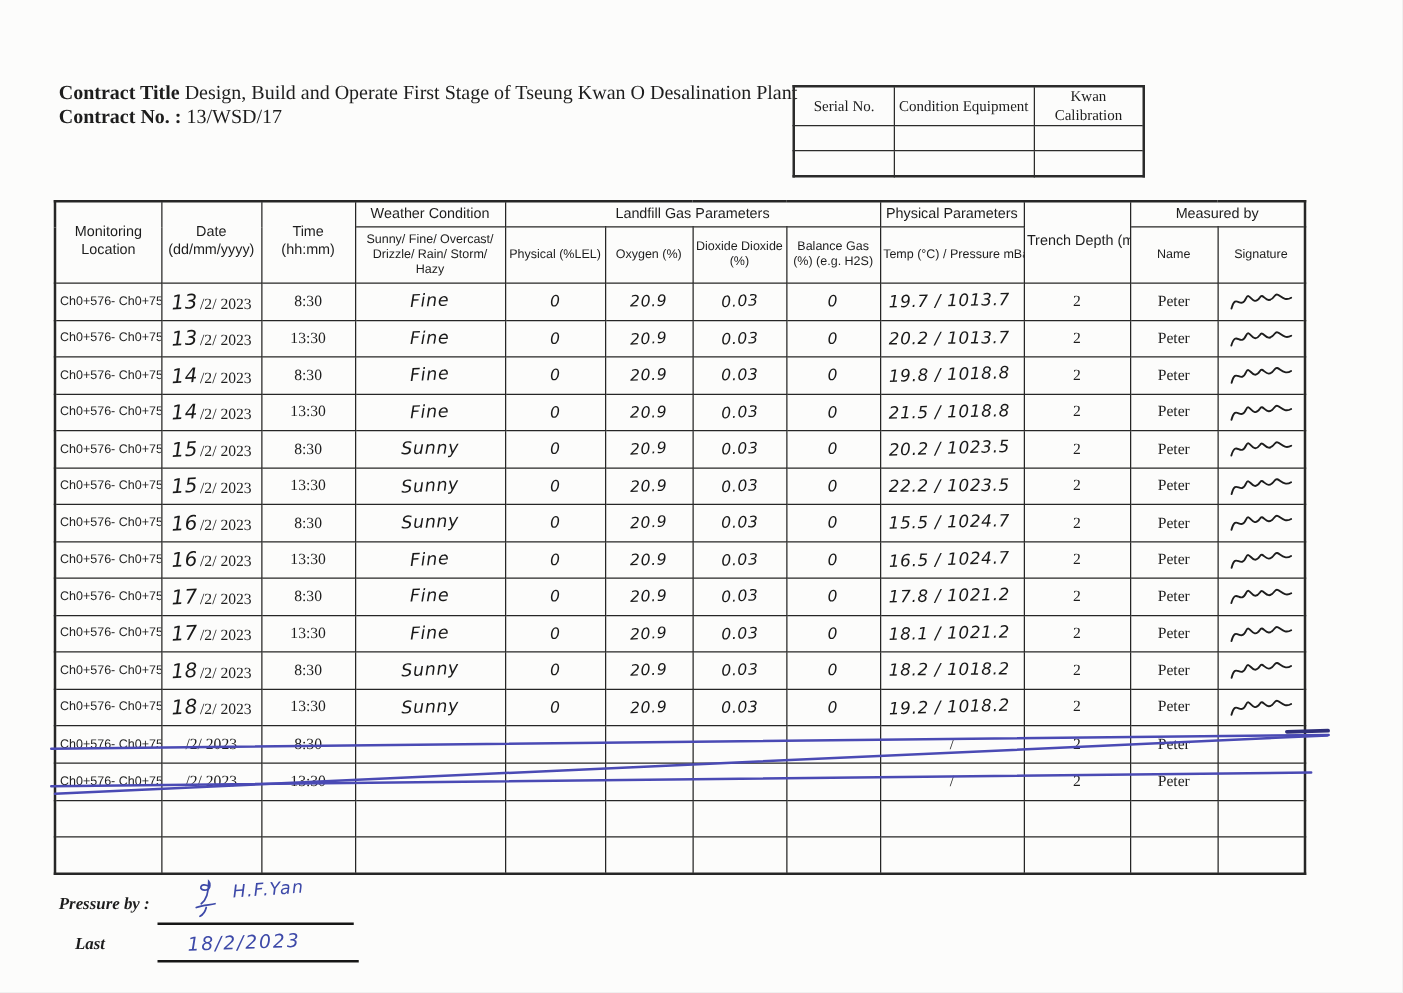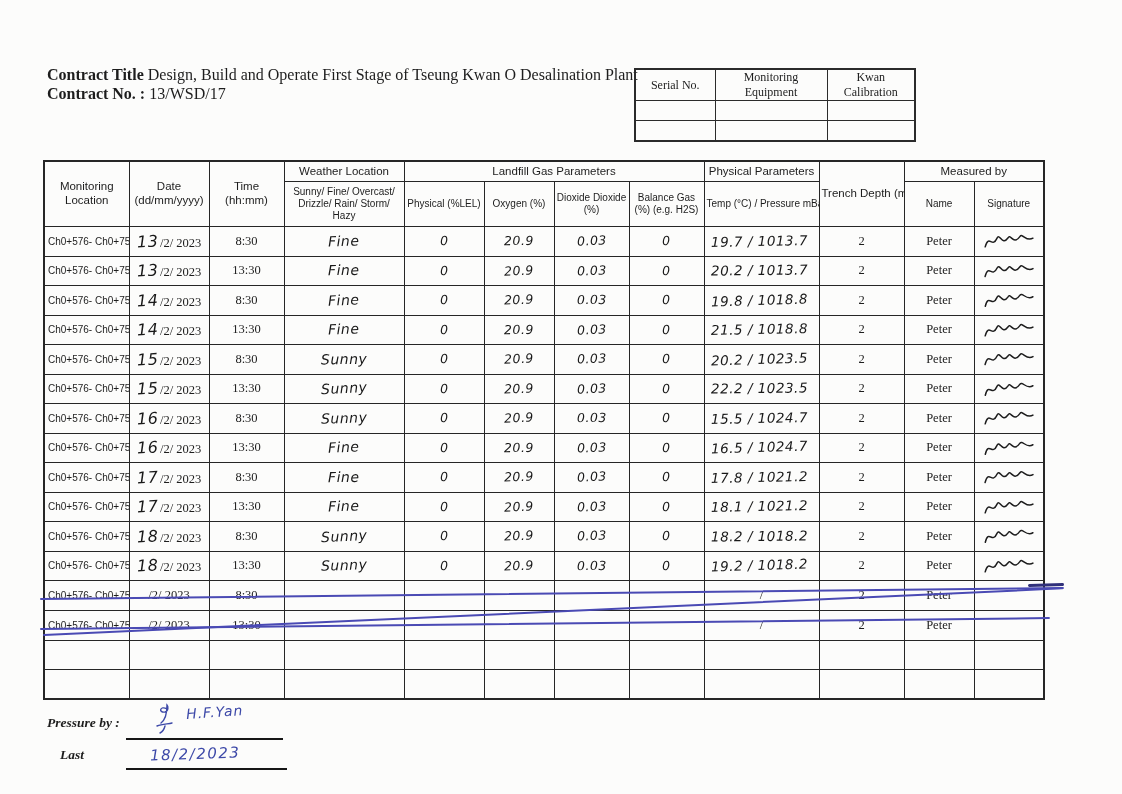--- a/index.html
+++ b/index.html
@@ -71,21 +71,21 @@
 
   <table class="eq-table">
     <colgroup>
         <col style="width:80px">
         <col style="width:112px">
         <col style="width:88px">
       </colgroup>
     <thead>
         <tr>
           <th>Serial No.</th>
-          <th>Monitoring Equipment</th>
+          <th>Condition Equipment</th>
           <th>Kwan Calibration</th>
         </tr>
       </thead>
     <tbody>
         <tr>
           <td></td>
           <td></td>
           <td></td>
         </tr>
         <tr>
@@ -109,21 +109,21 @@
       <col style="width:115px">
         <col style="width:85px">
         <col style="width:70px">
         <col style="width:70px">
     </colgroup>
     <thead>
       <tr class="h1">
         <th rowspan="2">Monitoring Location</th>
         <th rowspan="2">Date (dd/mm/yyyy)</th>
         <th rowspan="2">Time (hh:mm)</th>
-        <th>Weather Location</th>
+        <th>Weather Condition</th>
         <th colspan="4">Landfill Gas Parameters</th>
         <th>Physical Parameters</th>
         <th rowspan="2" class="nowrap">Trench Depth (m)</th>
         <th colspan="2">Measured by</th>
       </tr>
       <tr class="h2">
         <th class="small">Sunny/ Fine/ Overcast/ Drizzle/ Rain/ Storm/ Hazy</th>
         <th>Physical (%LEL)</th>
         <th>Oxygen (%)</th>
         <th>Dioxide Dioxide (%)</th>

